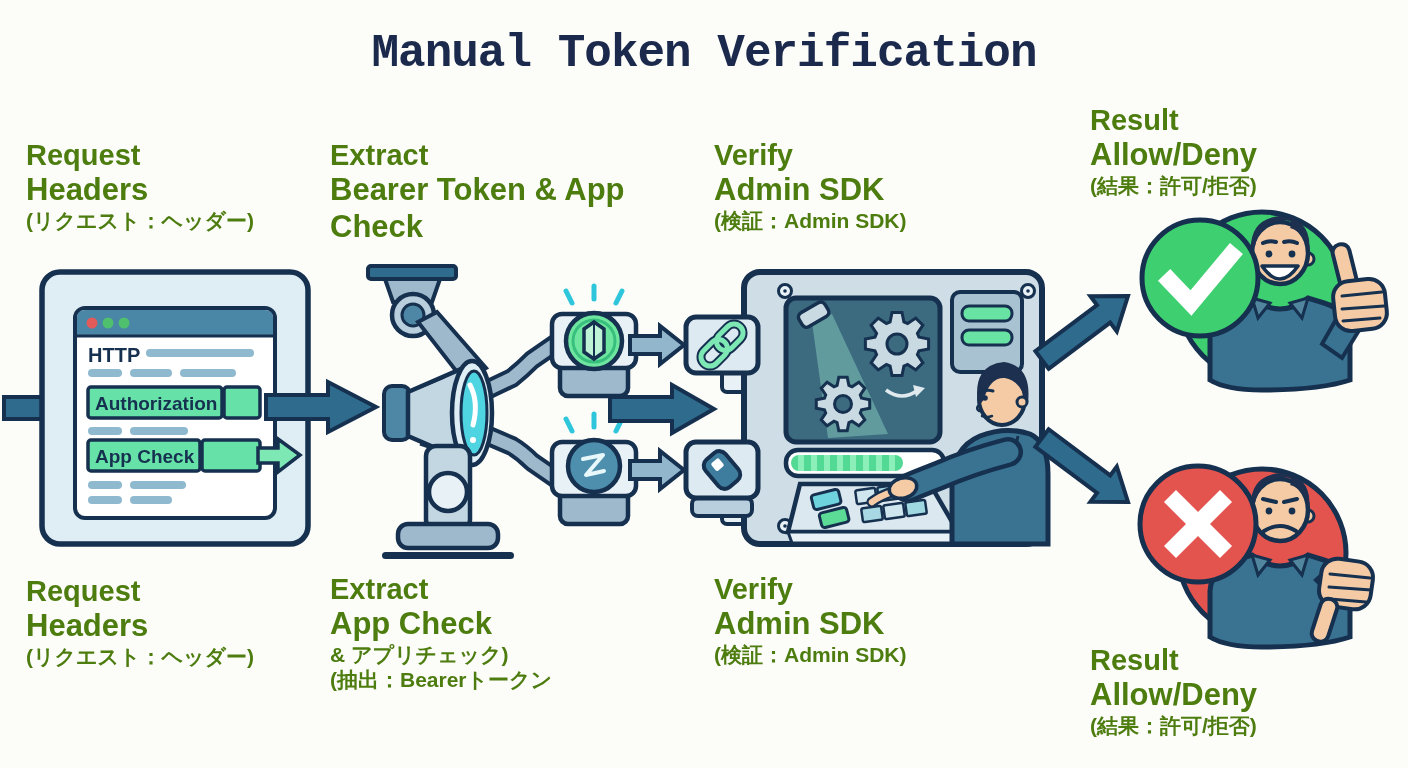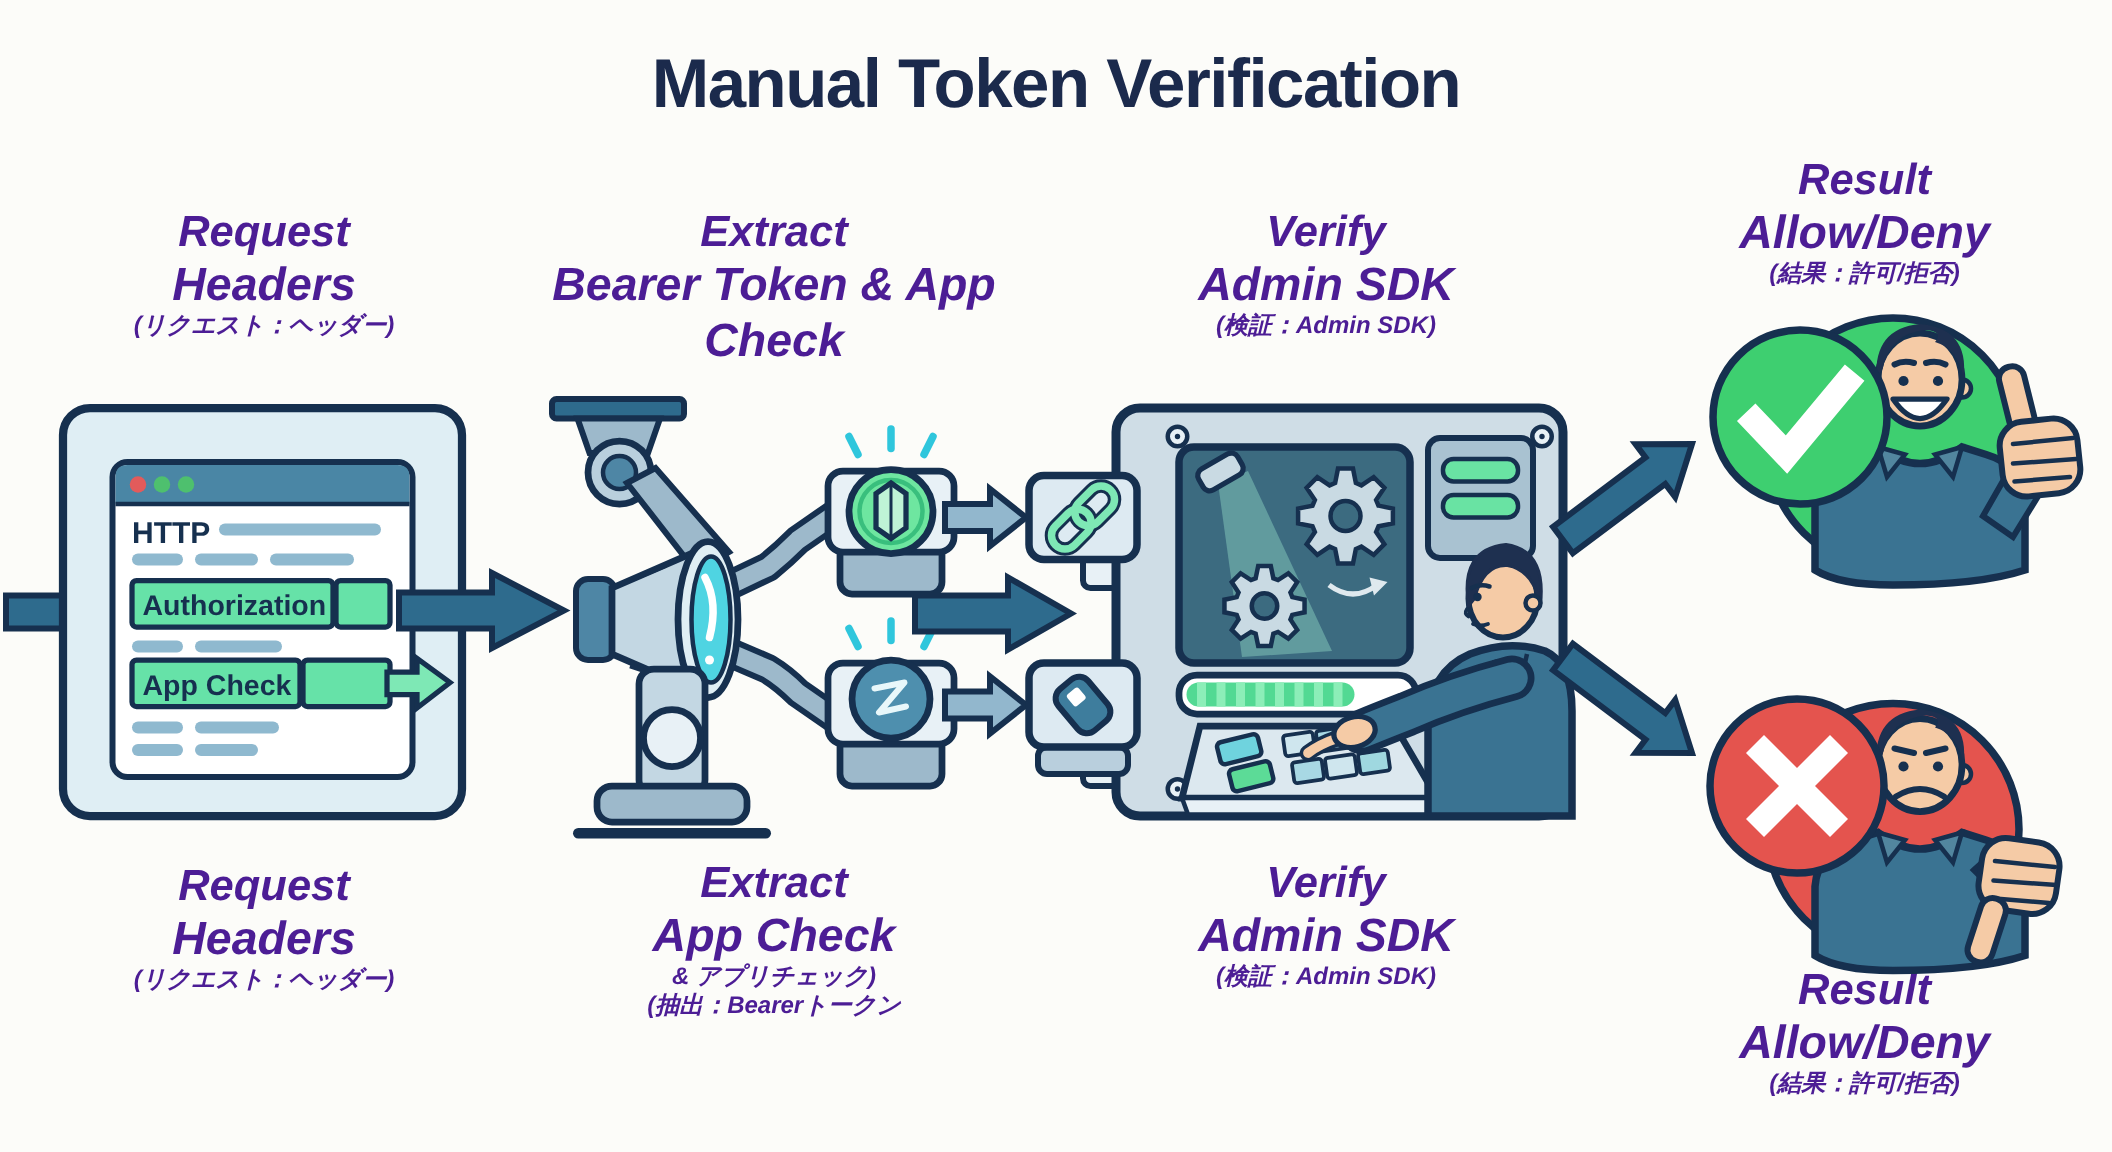--- a/index.html
+++ b/index.html
@@ -1,24 +1,24 @@
 <!DOCTYPE html>
 <html><head>
 <meta charset="utf-8">
 <style>
   html,body{margin:0;padding:0;}
   body{background:#ffffff;}
   .stage{position:relative;width:1408px;height:768px;background:#fcfcf9;overflow:hidden;
          font-family:"Liberation Sans","DejaVu Sans",sans-serif;}
   .title{position:absolute;left:0;right:0;top:28px;text-align:center;
-         font-size:46px;font-weight:bold;color:#1b2a4c;letter-spacing:-1px;}
-  .lbl{position:absolute;text-align:center;color:#4c1d95;font-weight:bold;line-height:1.18;font-style:italic;}
+         font-size:46px;font-weight:bold;color:#1b2a4c;letter-spacing:-1px;font-family:Liberation Mono, monospace;}
+  .lbl{position:absolute;text-align:left;color:#4d7c0f;font-weight:bold;line-height:1.18;}
   .l1{font-size:29px;}
   .l2{font-size:31px;}
-  .l3{font-size:16px;}
+  .l3{font-size:21px;}
   svg{position:absolute;left:0;top:0;}
   svg text{font-family:"Liberation Sans","DejaVu Sans",sans-serif;font-weight:bold;fill:#16304f;}
 </style>
 </head>
 <body>
 
 <div class="stage">
 
   <div class="title">Manual Token Verification</div>
 

